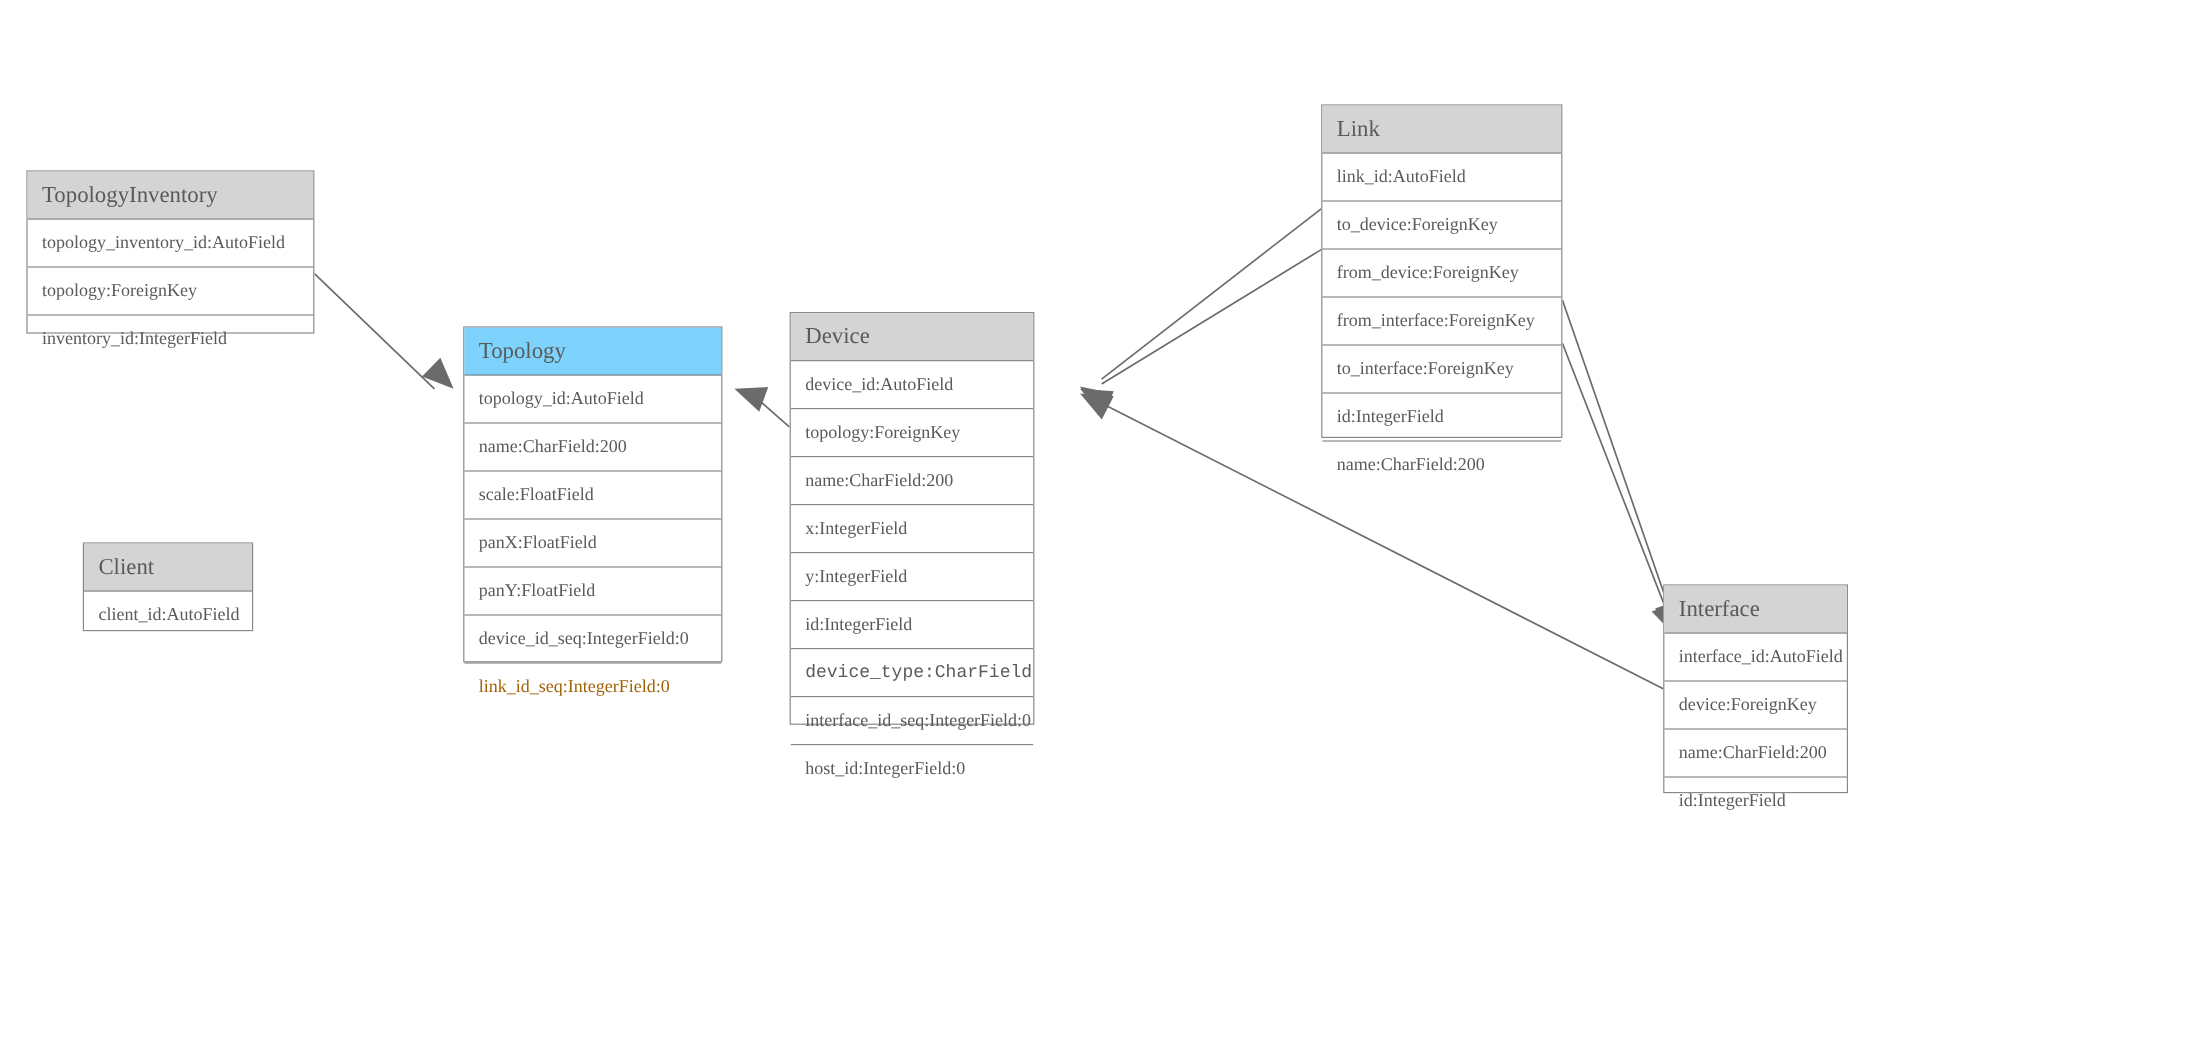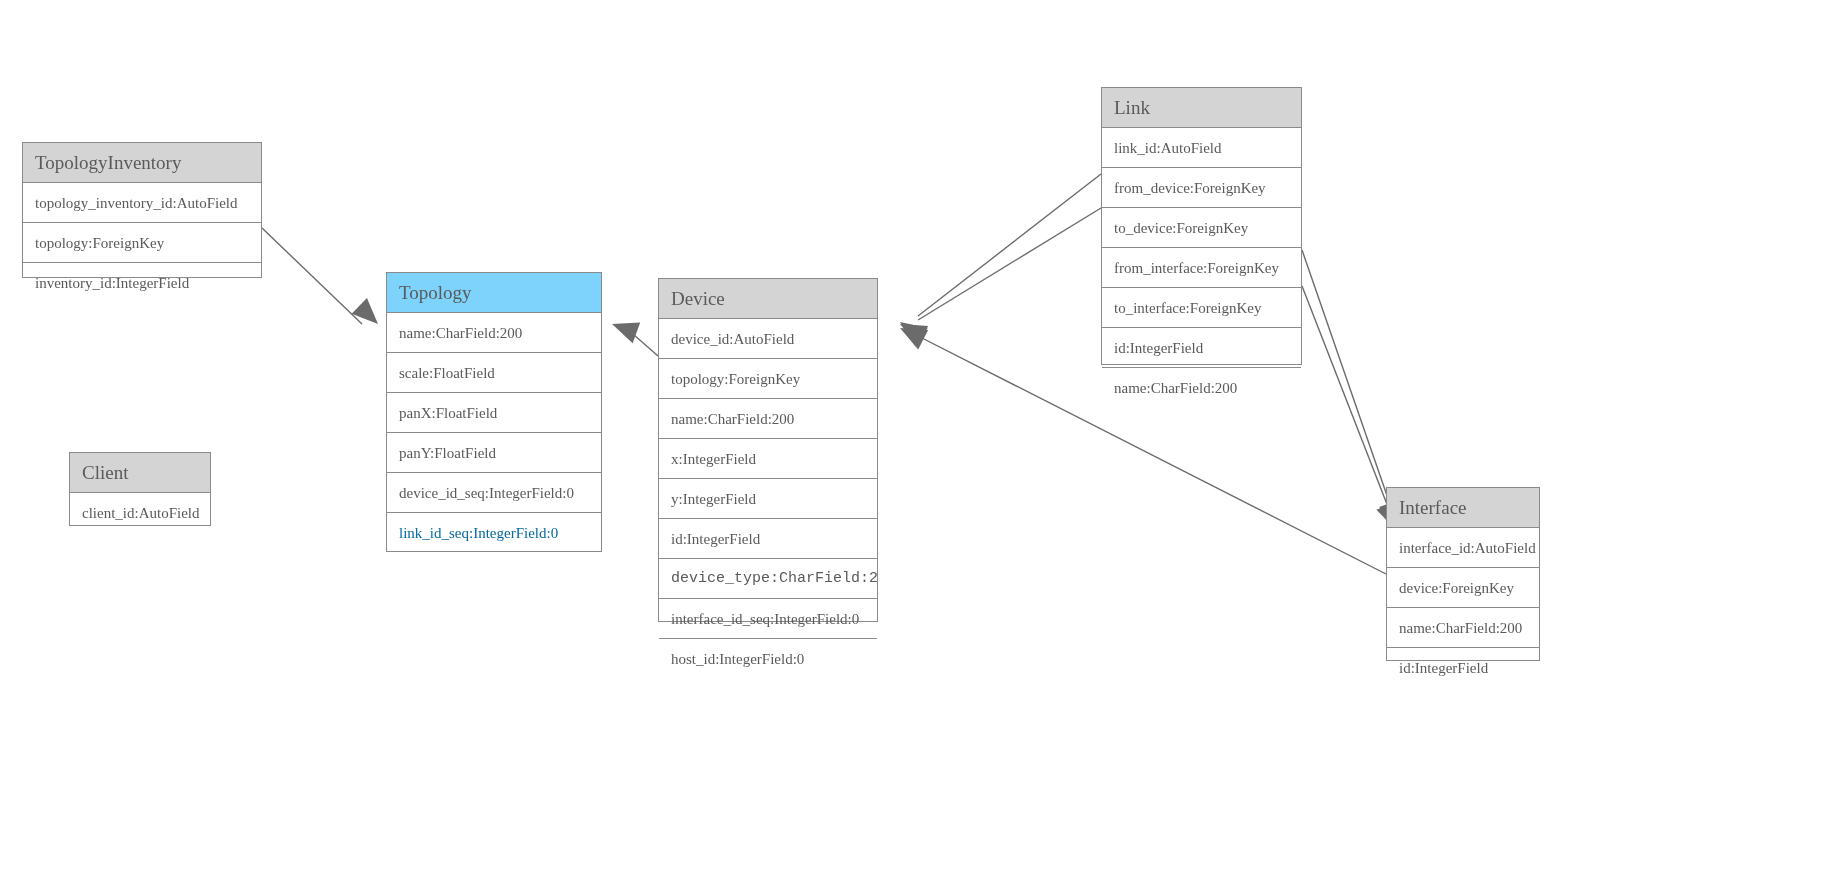--- a/index.html
+++ b/index.html
@@ -86,48 +86,49 @@
 
   <div id="entities-layer">
       <div class="entity" style="left: 22px; top: 142px; width: 240px; height: 136px; border-color: rgb(138, 138, 138);">
         <div class="entity-header" style="background: rgb(212, 212, 212); color: rgb(90, 90, 90); border-bottom-color: rgb(138, 138, 138);">TopologyInventory</div>
         <div class="entity-field" style="color: rgb(90, 90, 90); border-bottom-color: rgb(138, 138, 138);">topology_inventory_id:AutoField</div>
         <div class="entity-field" style="color: rgb(90, 90, 90); border-bottom-color: rgb(138, 138, 138);">topology:ForeignKey</div>
         <div class="entity-field" style="color: rgb(90, 90, 90); border-bottom-color: rgb(138, 138, 138);">inventory_id:IntegerField</div>
       </div>
       <div class="entity" style="left: 386px; top: 272px; width: 216px; height: 280px; border-color: rgb(138, 138, 138);">
         <div class="entity-header" style="background: #7dd3fc; color: rgb(90, 90, 90); border-bottom-color: rgb(138, 138, 138);">Topology</div>
+        <div class="entity-field" style="color: rgb(90, 90, 90); border-bottom-color: rgb(138, 138, 138);">topology_id:AutoField</div>
         <div class="entity-field" style="color: rgb(90, 90, 90); border-bottom-color: rgb(138, 138, 138);">name:CharField:200</div>
         <div class="entity-field" style="color: rgb(90, 90, 90); border-bottom-color: rgb(138, 138, 138);">scale:FloatField</div>
         <div class="entity-field" style="color: rgb(90, 90, 90); border-bottom-color: rgb(138, 138, 138);">panX:FloatField</div>
         <div class="entity-field" style="color: rgb(90, 90, 90); border-bottom-color: rgb(138, 138, 138);">panY:FloatField</div>
         <div class="entity-field" style="color: rgb(90, 90, 90); border-bottom-color: rgb(138, 138, 138);">device_id_seq:IntegerField:0</div>
-        <div class="entity-field" style="color: #0369a1; border-bottom-color: rgb(138, 138, 138);">link_id_seq:IntegerField:0</div>
+        <div class="entity-field" style="color: #a16207; border-bottom-color: rgb(138, 138, 138);">link_id_seq:IntegerField:0</div>
       </div>
       <div class="entity" style="left: 69px; top: 452px; width: 142px; height: 74px; border-color: rgb(138, 138, 138);">
         <div class="entity-header" style="background: rgb(212, 212, 212); color: rgb(90, 90, 90); border-bottom-color: rgb(138, 138, 138);">Client</div>
         <div class="entity-field" style="color: rgb(90, 90, 90); border-bottom-color: rgb(138, 138, 138);">client_id:AutoField</div>
       </div>
-      <div class="entity" style="left: 658px; top: 278px; width: 220px; height: 344px; border-color: rgb(138, 138, 138);">
+      <div class="entity" style="left: 658px; top: 260px; width: 204px; height: 344px; border-color: rgb(138, 138, 138);">
         <div class="entity-header" style="background: rgb(212, 212, 212); color: rgb(90, 90, 90); border-bottom-color: rgb(138, 138, 138);">Device</div>
         <div class="entity-field" style="color: rgb(90, 90, 90); border-bottom-color: rgb(138, 138, 138);">device_id:AutoField</div>
         <div class="entity-field" style="color: rgb(90, 90, 90); border-bottom-color: rgb(138, 138, 138);">topology:ForeignKey</div>
         <div class="entity-field" style="color: rgb(90, 90, 90); border-bottom-color: rgb(138, 138, 138);">name:CharField:200</div>
         <div class="entity-field" style="color: rgb(90, 90, 90); border-bottom-color: rgb(138, 138, 138);">x:IntegerField</div>
         <div class="entity-field" style="color: rgb(90, 90, 90); border-bottom-color: rgb(138, 138, 138);">y:IntegerField</div>
         <div class="entity-field" style="color: rgb(90, 90, 90); border-bottom-color: rgb(138, 138, 138);">id:IntegerField</div>
         <div class="entity-field" style="color: rgb(90, 90, 90); border-bottom-color: rgb(138, 138, 138); font-family: Liberation Mono, monospace;">device_type:CharField:200</div>
         <div class="entity-field" style="color: rgb(90, 90, 90); border-bottom-color: rgb(138, 138, 138);">interface_id_seq:IntegerField:0</div>
         <div class="entity-field" style="color: rgb(90, 90, 90); border-bottom-color: rgb(138, 138, 138);">host_id:IntegerField:0</div>
       </div>
       <div class="entity" style="left: 1101px; top: 87px; width: 201px; height: 278px; border-color: rgb(138, 138, 138);">
         <div class="entity-header" style="background: rgb(212, 212, 212); color: rgb(90, 90, 90); border-bottom-color: rgb(138, 138, 138);">Link</div>
         <div class="entity-field" style="color: rgb(90, 90, 90); border-bottom-color: rgb(138, 138, 138);">link_id:AutoField</div>
+        <div class="entity-field" style="color: rgb(90, 90, 90); border-bottom-color: rgb(138, 138, 138);">to_device:ForeignKey</div>
         <div class="entity-field" style="color: rgb(90, 90, 90); border-bottom-color: rgb(138, 138, 138);">from_device:ForeignKey</div>
-        <div class="entity-field" style="color: rgb(90, 90, 90); border-bottom-color: rgb(138, 138, 138);">to_device:ForeignKey</div>
         <div class="entity-field" style="color: rgb(90, 90, 90); border-bottom-color: rgb(138, 138, 138);">from_interface:ForeignKey</div>
         <div class="entity-field" style="color: rgb(90, 90, 90); border-bottom-color: rgb(138, 138, 138);">to_interface:ForeignKey</div>
         <div class="entity-field" style="color: rgb(90, 90, 90); border-bottom-color: rgb(138, 138, 138);">id:IntegerField</div>
         <div class="entity-field" style="color: rgb(90, 90, 90); border-bottom-color: rgb(138, 138, 138);">name:CharField:200</div>
       </div>
       <div class="entity" style="left: 1386px; top: 487px; width: 154px; height: 174px; border-color: rgb(138, 138, 138);">
         <div class="entity-header" style="background: rgb(212, 212, 212); color: rgb(90, 90, 90); border-bottom-color: rgb(138, 138, 138);">Interface</div>
         <div class="entity-field" style="color: rgb(90, 90, 90); border-bottom-color: rgb(138, 138, 138);">interface_id:AutoField</div>
         <div class="entity-field" style="color: rgb(90, 90, 90); border-bottom-color: rgb(138, 138, 138);">device:ForeignKey</div>
         <div class="entity-field" style="color: rgb(90, 90, 90); border-bottom-color: rgb(138, 138, 138);">name:CharField:200</div>

